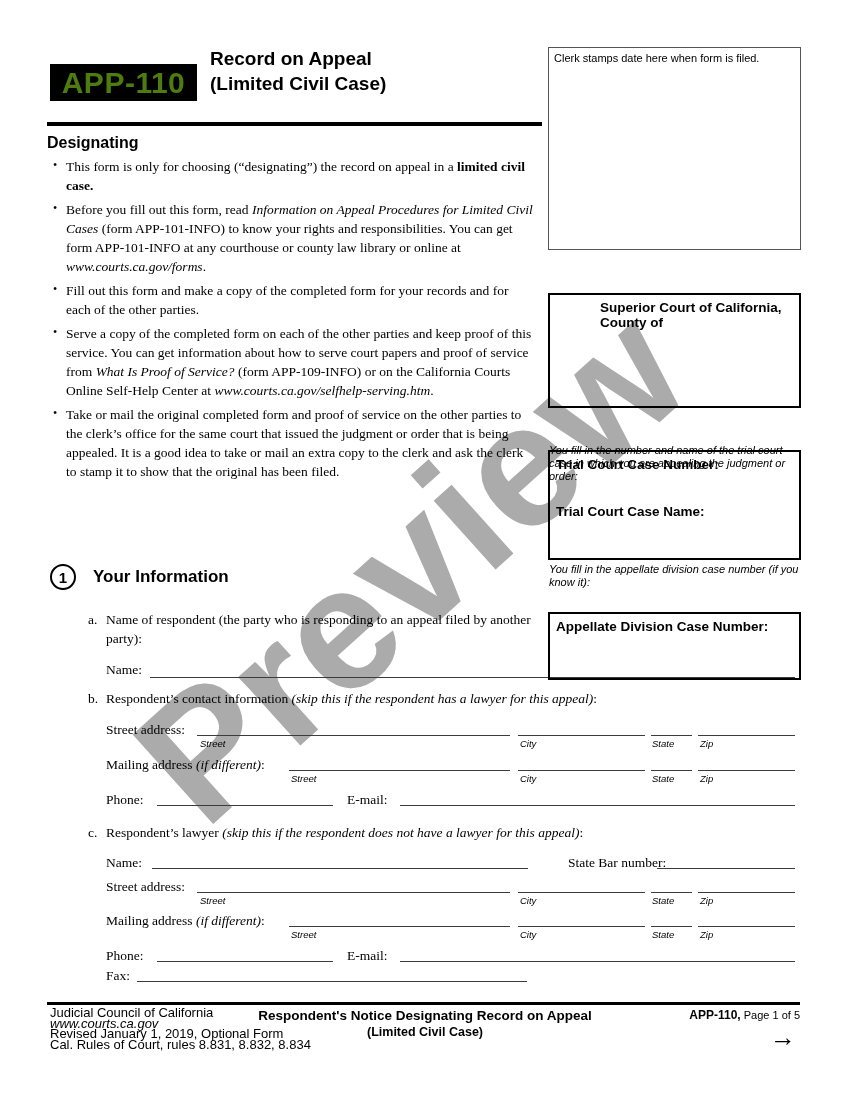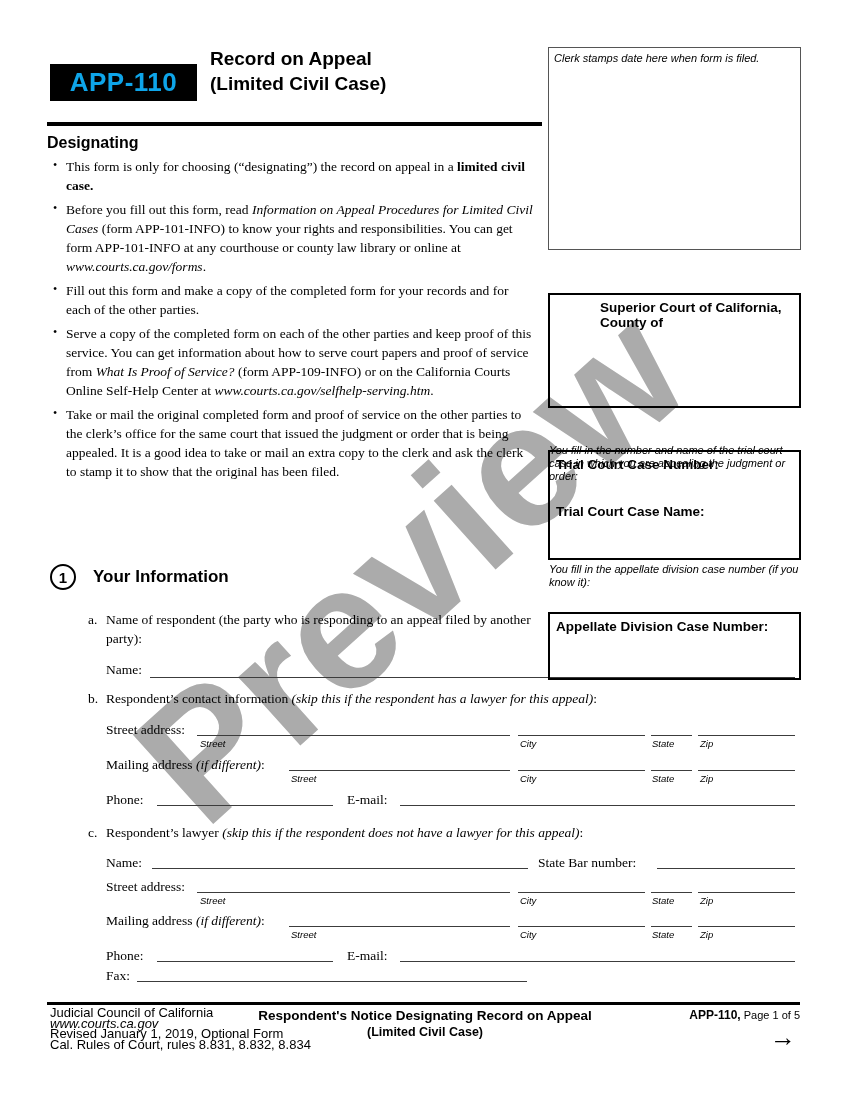--- a/index.html
+++ b/index.html
@@ -15,31 +15,31 @@
     display:flex;align-items:center;justify-content:center;z-index:0;
     pointer-events:none;
   }
   .watermark{
     font-family:"Liberation Sans",sans-serif;font-weight:bold;
     font-size:175px;color:#ababab;transform:rotate(-42deg);white-space:nowrap;
   }
   
   .form-number-box{
     position:absolute;left:50px;top:64px;width:147px;height:37px;
-    background:#000;color:#0ea5e9;display:flex;align-items:center;justify-content:center;
-    font-weight:bold;font-size:26px;letter-spacing:.5px;
+    background:#000;color:#4d7c0f;display:flex;align-items:center;justify-content:center;
+    font-weight:bold;font-size:30px;letter-spacing:.5px;
   }
   .form-title{
     position:absolute;left:210px;top:46px;width:340px;
     font-weight:bold;font-size:19px;line-height:25px;
   }
   .title-rule{position:absolute;left:47px;top:122px;width:495px;height:4px;background:#000;}
   .box{position:absolute;left:548px;width:253px;border:2px solid #000;box-sizing:border-box;background:transparent;}
   .clerk-box{top:47px;height:203px;border:1.5px solid #555;}
-  .box-caption{font-style:italic;font-size:11px;line-height:13px;padding:4px 5px;}
+  .box-caption{font-size:11px;line-height:13px;padding:4px 5px;}
   .rc-caption{
     position:absolute;left:549px;width:253px;
     font-style:italic;font-size:11px;line-height:13px;
   }
   .court-box{top:293px;height:115px;padding-left:44px;}
   .box-title{font-weight:bold;font-size:13.5px;padding:5px 6px;}
   .trial-box{top:450px;height:110px;}
   .trial-name-label{position:absolute;left:6px;top:52px;font-weight:bold;font-size:13.5px;}
   .appellate-box{top:612px;height:68px;}
   
@@ -178,21 +178,21 @@
   <span class="abs serif" style="left:347px;top:790px;">E-mail:</span>
   <div class="fill-line" style="left:400px;top:791px;width:395px;"></div>
 
   <span class="abs serif" style="left:88px;top:823px;">c.</span>
   <div class="abs serif" style="left:106px;top:823px;width:690px;">
     <span>Respondent’s lawyer </span><span class="em">(skip this if the respondent does not have a lawyer for this appeal)</span><span>:</span>
   </div>
 
   <span class="abs serif" style="left:106px;top:853px;">Name:</span>
   <div class="fill-line" style="left:152px;top:854px;width:376px;"></div>
-  <span class="abs serif" style="left:538px;top:853px;">State Bar number:</span>
+  <span class="abs serif" style="left:568px;top:853px;">State Bar number:</span>
   <div class="fill-line" style="left:657px;top:854px;width:138px;"></div>
 
   <span class="abs serif" style="left:106px;top:877px;">Street address:</span>
   <div class="fill-line" style="left:197px;top:878px;width:313px;"></div>
   <div class="fill-line" style="left:518px;top:878px;width:127px;"></div>
   <div class="fill-line" style="left:651px;top:878px;width:41px;"></div>
   <div class="fill-line" style="left:698px;top:878px;width:97px;"></div>
   <span class="sub-label" style="left:200px;top:895px;">Street</span>
   <span class="sub-label" style="left:520px;top:895px;">City</span>
   <span class="sub-label" style="left:652px;top:895px;">State</span>

